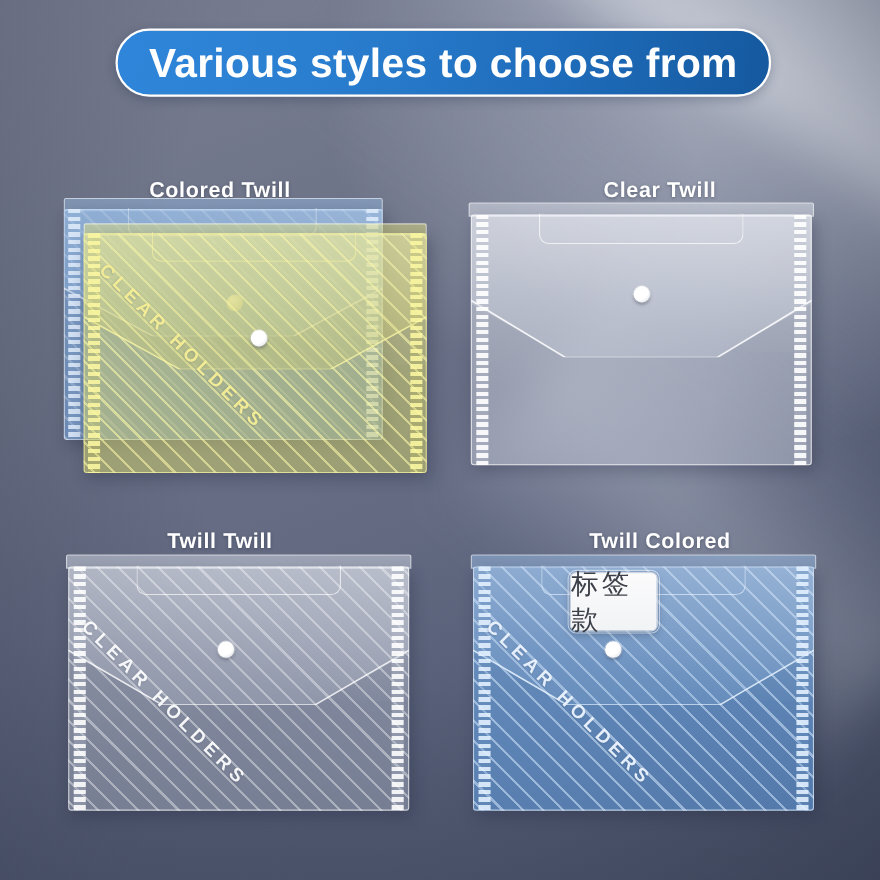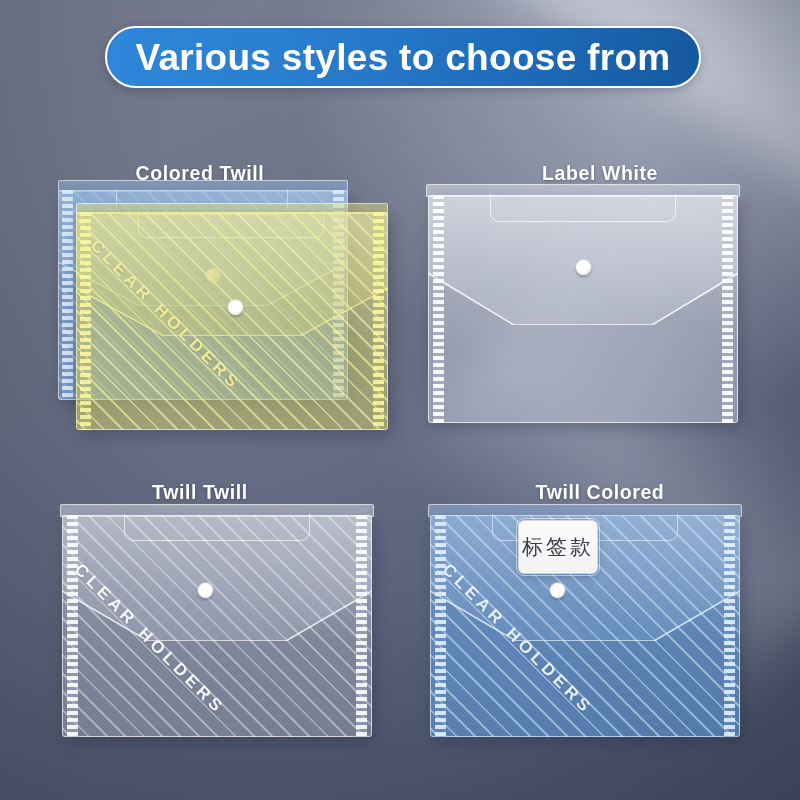--- a/index.html
+++ b/index.html
@@ -147,21 +147,21 @@
     border:1px solid #cfd6e0;
     border-radius:6px;
     box-shadow:0 3px 7px rgba(30,40,60,.28);
     display:flex;align-items:center;justify-content:center;
   }
   .label-card-ring{
     position:absolute;inset:-3px;border:1px solid rgba(255,255,255,.55);border-radius:8px;
   }
   .label-card-text{
     font-family:"DejaVu Serif","Liberation Serif",serif;
-    color:#3b3f47;font-size:21px;letter-spacing:3px;
+    color:#3b3f47;font-size:25px;letter-spacing:3px;
   }
 
   
   .sheen{
     position:absolute;left:0;top:0;right:0;height:55%;
     background:linear-gradient(195deg,rgba(255,255,255,.22),rgba(255,255,255,0) 70%);
     pointer-events:none;
   }
 </style>
 </head>
@@ -173,21 +173,21 @@
   <div class="bg-glow-tr"></div>
   <div class="bg-streak"></div>
   <div class="bg-streak2"></div>
   <div class="bg-vignette"></div>
 
   <div class="banner">
     <span class="banner-text">Various styles to choose from</span>
   </div>
 
   <div class="sec-label lbl-tl">Colored Twill</div>
-  <div class="sec-label lbl-tr">Label White</div>
+  <div class="sec-label lbl-tr">Clear Twill</div>
   <div class="sec-label lbl-bl">Twill Twill</div>
   <div class="sec-label lbl-br">Twill Colored</div>
 
   <div class="env" style="left:58px;top:190px;width:330px;height:240px;">
 
     <div style="position:absolute;left:0px;top:0px;width:290px;height:210px;">
       <div class="env-lip" style="left:0;top:-10px;width:290px;height:12px;background:rgba(150,185,225,.50);"></div>
       <div class="env-body">
         <div class="env-fill" style="background:linear-gradient(165deg,rgba(128,170,222,.62),rgba(108,152,208,.62));"></div>
         <div class="env-stripes" style="background:repeating-linear-gradient(45deg,rgba(255,255,255,.20) 0px,rgba(255,255,255,.20) 2px,rgba(255,255,255,0) 2px,rgba(255,255,255,0) 13px);"></div>

